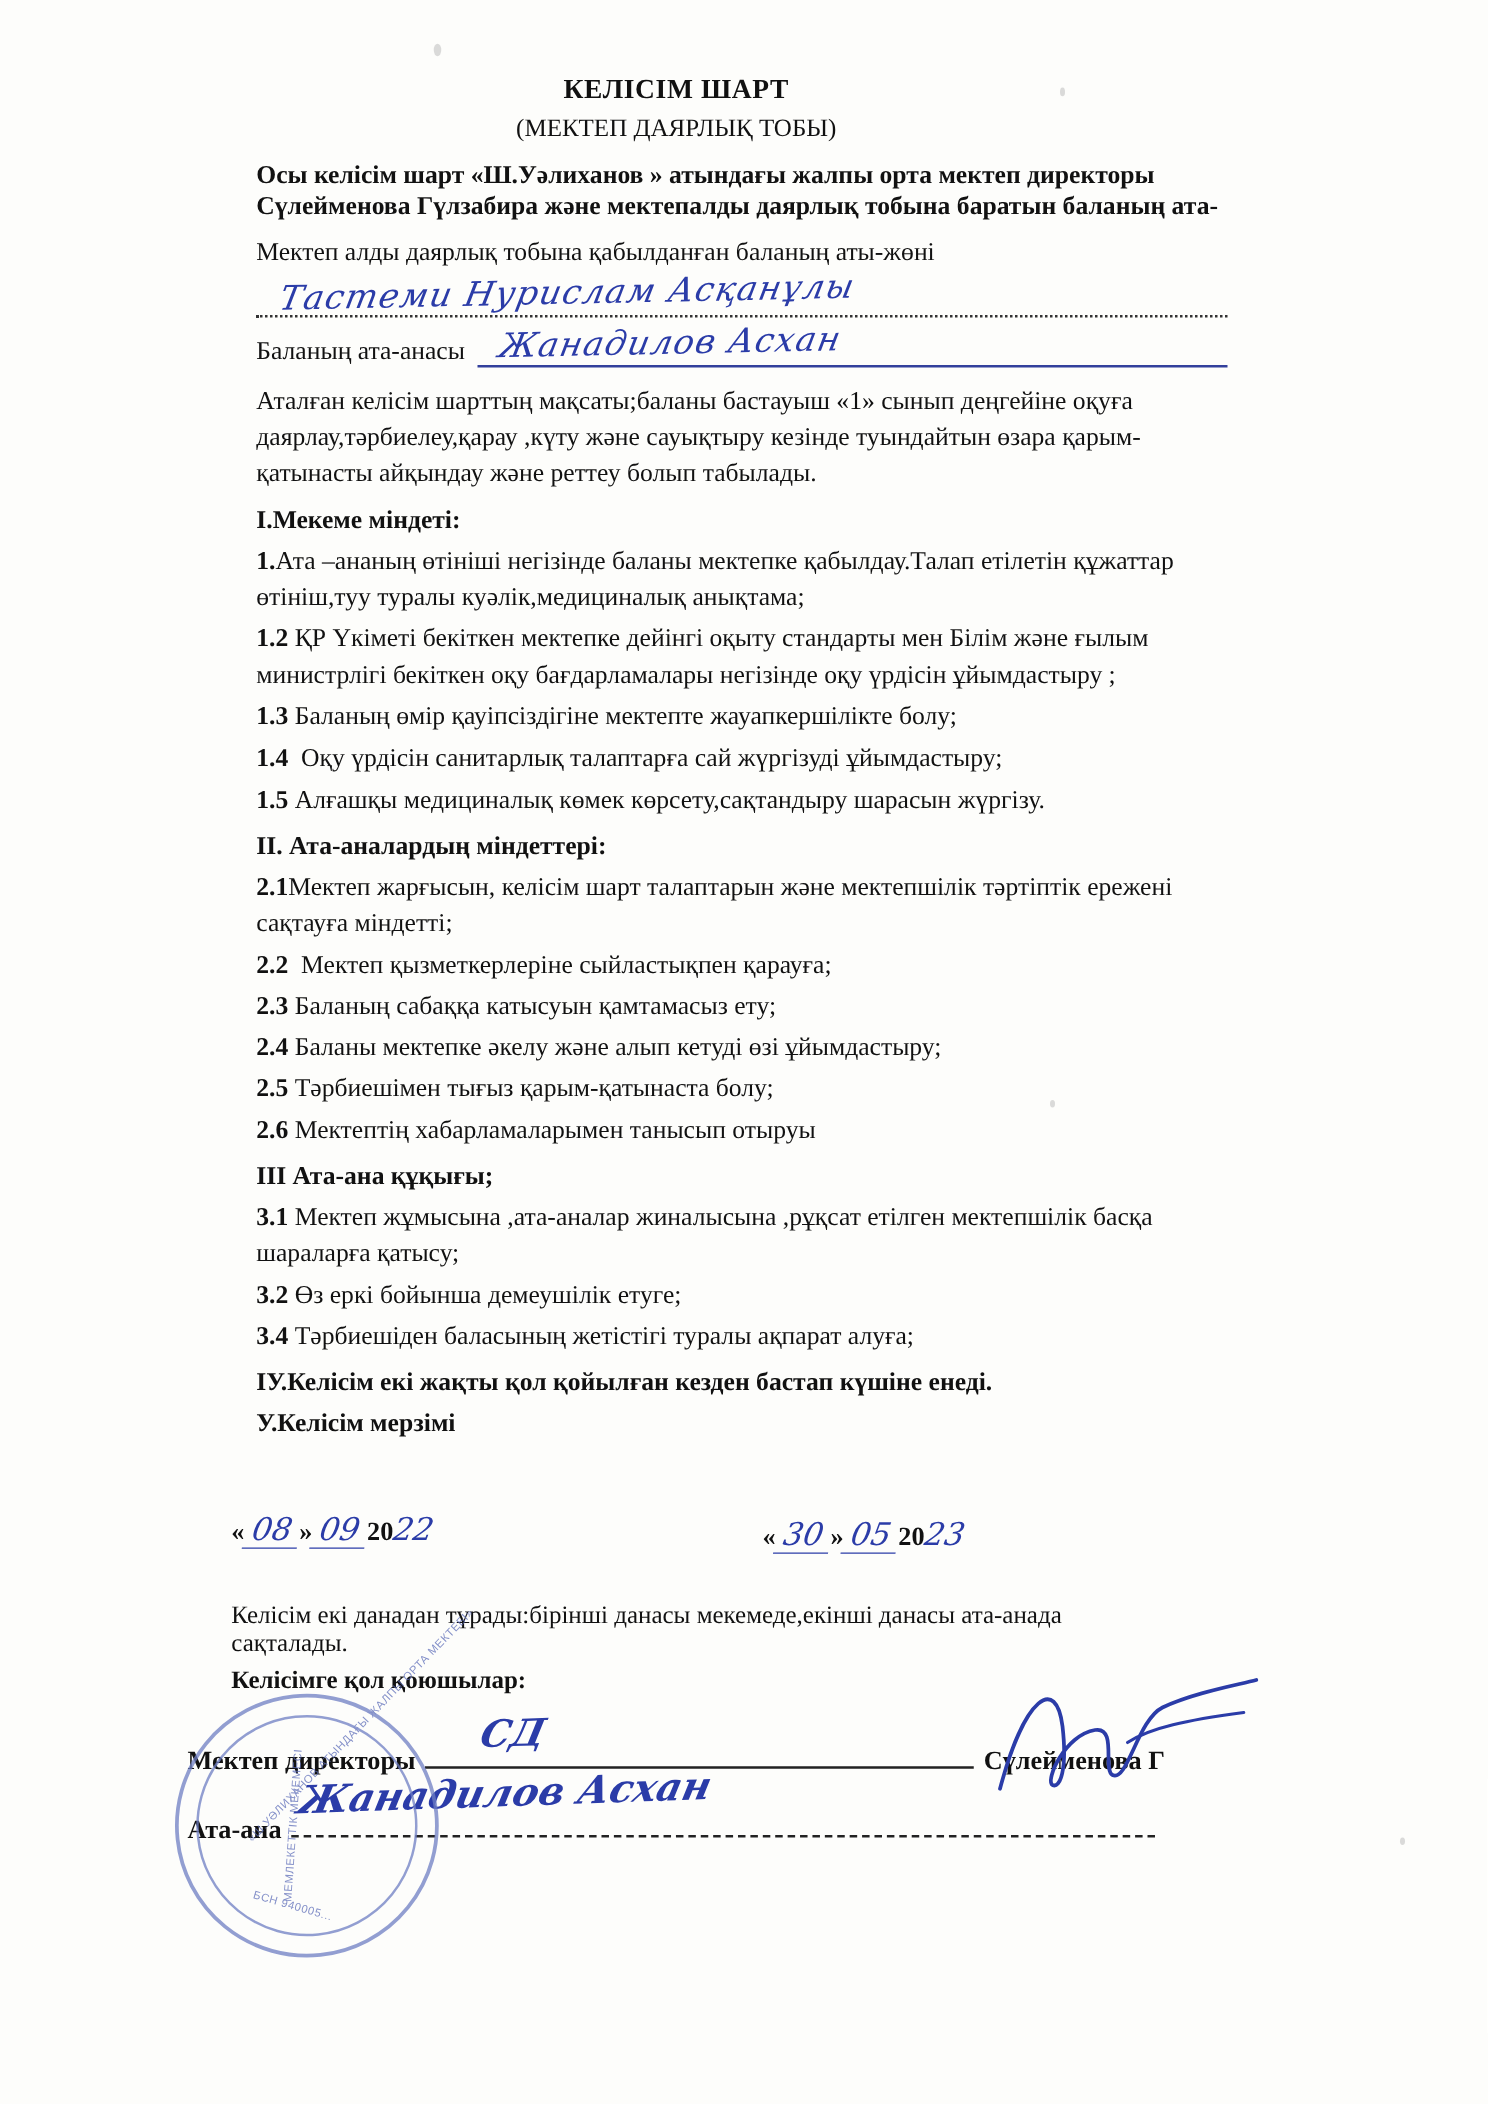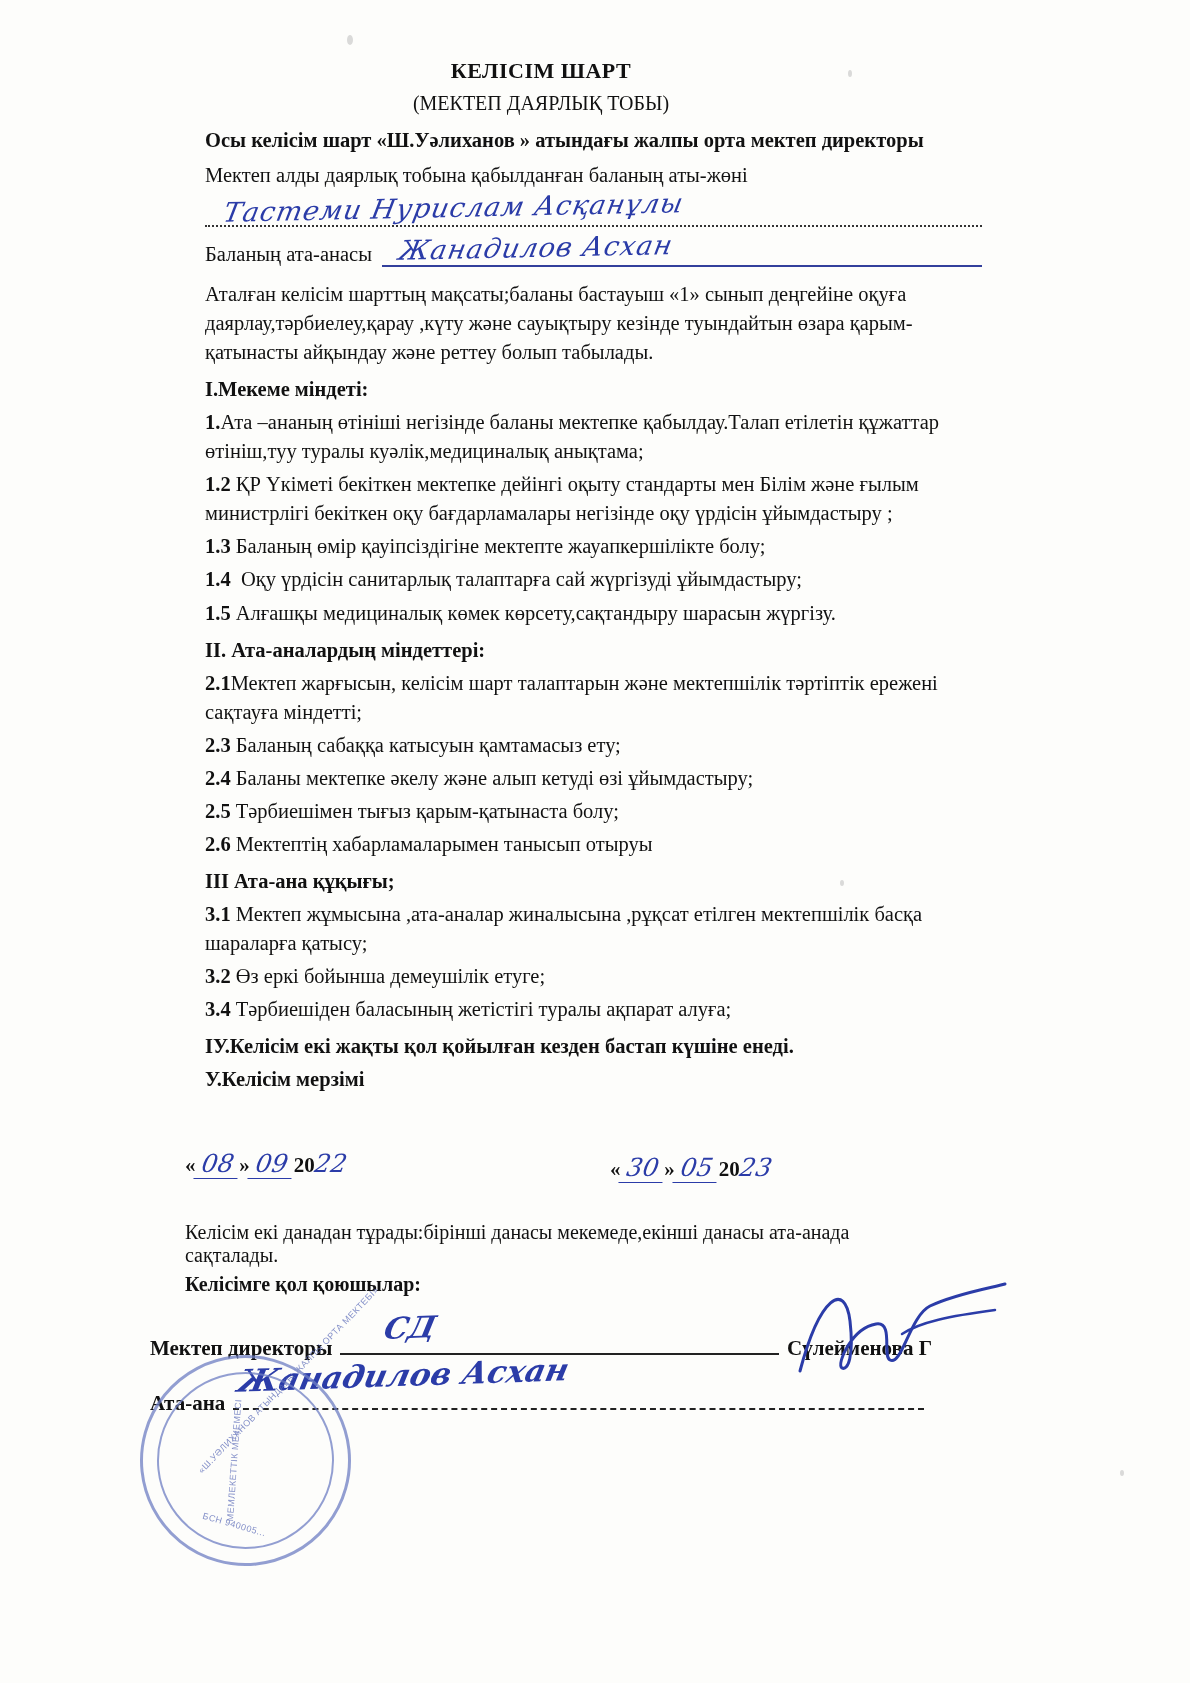--- a/index.html
+++ b/index.html
@@ -235,20 +235,21 @@
 
     <div class="title">КЕЛІСІМ ШАРТ</div>
     <div class="subtitle">(МЕКТЕП ДАЯРЛЫҚ ТОБЫ)</div>
 
     <div class="body-block">
 
 
       <div class="intro-spread" style="margin-top:8px;">
         <span>Осы келісім шарт  «Ш.Уәлиханов » атындағы  жалпы орта  мектеп  директоры</span>
       </div>
+      <div class="ln b">Сүлейменова Гүлзабира  және мектепалды  даярлық тобына баратын баланың ата-</div>
 
       <div class="ln" style="margin-top:10px;">Мектеп алды даярлық тобына қабылданған баланың аты-жөні</div>
 
       <div class="field">
         <div class="dotline"></div>
         <div class="hand" style="left:20px;">Тастеми  Нурислам  Асқанұлы</div>
       </div>
 
       <div class="row-field">
         <span class="label-inline">Баланың  ата-анасы</span>
@@ -286,20 +287,23 @@
         <b>1.5</b> <span>Алғашқы медициналық көмек көрсету,сақтандыру шарасын жүргізу.</span>
       </div>
 
       <div class="ln b" style="margin-top:10px;">II. Ата-аналардың міндеттері:</div>
 
       <div class="ln" style="margin-top:6px;">
         <b>2.1</b><span>Мектеп жарғысын, келісім шарт талаптарын  және мектепшілік тәртіптік ережені</span>
       </div>
       <div class="ln">сақтауға міндетті;</div>
 
+      <div class="ln" style="margin-top:6px;">
+        <b>2.2</b>&nbsp; <span>Мектеп қызметкерлеріне сыйластықпен қарауға;</span>
+      </div>
       <div class="ln" style="margin-top:6px;">
         <b>2.3</b> <span>Баланың сабаққа катысуын  қамтамасыз ету;</span>
       </div>
       <div class="ln" style="margin-top:6px;">
         <b>2.4</b> <span>Баланы мектепке әкелу және алып кетуді өзі ұйымдастыру;</span>
       </div>
       <div class="ln" style="margin-top:6px;">
         <b>2.5</b> <span>Тәрбиешімен тығыз қарым-қатынаста болу;</span>
       </div>
       <div class="ln" style="margin-top:6px;">

